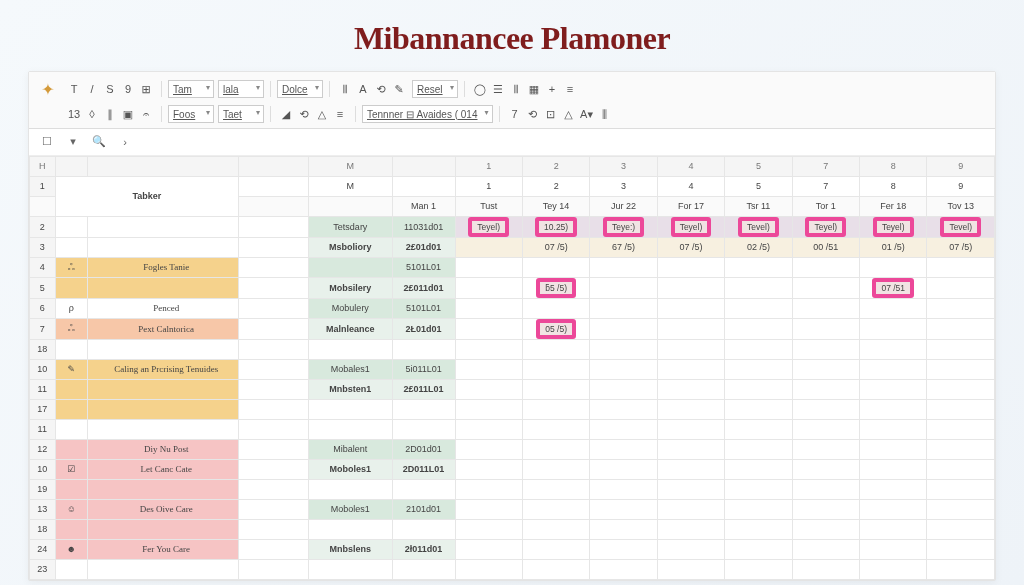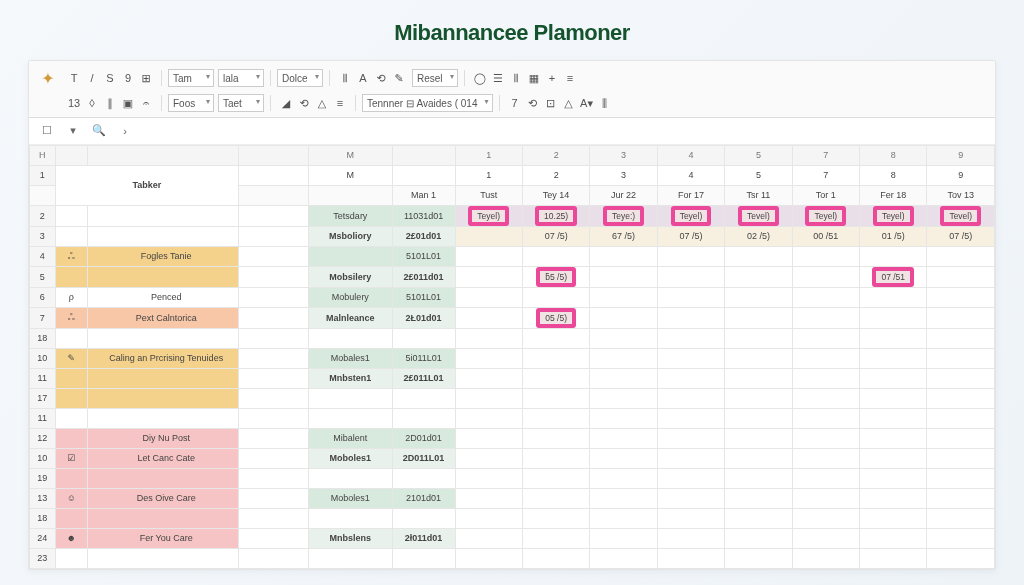--- a/index.html
+++ b/index.html
@@ -7,25 +7,26 @@
     font-family: -apple-system, BlinkMacSystemFont, "Segoe UI", Arial, sans-serif;
     background: linear-gradient(135deg, #f5f9fc 0%, #eef3f8 100%);
     width: 1024px;
     height: 585px;
     overflow: hidden;
     font-size: 10px;
     color: #333;
   }
   .page-title {
     text-align: center;
-    font-size: 22px;
+    font-size: 32px;
     font-weight: 800;
-    color: #14532d;
+    color: #7f1d1d;
     padding: 20px 0 14px 0;
     letter-spacing: -0.5px;
+    font-family: Liberation Serif, serif;
   }
   .sheet-wrap {
     margin: 0 28px;
     background: #fff;
     border: 1px solid #e4e4e4;
     border-radius: 2px;
     box-shadow: 0 2px 8px rgba(0,0,0,0.05);
   }
   .toolbar {
     display: flex;
@@ -44,20 +45,21 @@
   }
   .tb-icon.brand { width: 26px; height: 26px; color: #d49a3a; font-size: 16px; }
   .tb-sep { width: 1px; height: 16px; background: #ddd; margin: 0 2px; }
   .tb-select {
     height: 18px; font-size: 10px;
     border: 1px solid #ccc; background: #fff;
     padding: 0 14px 0 4px;
     display: inline-flex; align-items: center;
     position: relative; color: #555;
     min-width: 46px;
+    text-decoration: underline;
   }
   .tb-select::after {
     content: "▾"; position: absolute; right: 3px; top: 2px;
     font-size: 8px; color: #888;
   }
   .nav-row {
     display: flex; align-items: center; gap: 6px;
     padding: 4px 8px; border-bottom: 1px solid #eee;
   }
   .nav-btn {
@@ -90,21 +92,21 @@
   .col-spacer { width: 60px; }
   .col-m { width: 72px; }
   .col-date { width: 54px; }
   .col-data { width: 58px; }
 
   .task-header {
     font-size: 13px; font-weight: 700; color: #222;
     background: #fff !important;
     height: 36px !important;
   }
-  .task-cell { text-align: left; padding-left: 6px; font-size: 9.5px; }
+  .task-cell { text-align: left; padding-left: 6px; font-size: 9.5px; font-family: Liberation Serif, serif; }
   .bg-amber { background: #f5d28c !important; }
   .bg-peach { background: #f7c7a8 !important; }
   .bg-rose  { background: #f6c4c4 !important; }
   .bg-mint  { background: #d8e9dd !important; margin-left: 36px; }
   .bg-mint2 { background: #e8f1eb !important; font-weight: bold; }
   .bg-lav   { background: #e8dfe8 !important; }
   .bg-cream { background: #f7f0e0 !important; }
   .muted { color: #b6a890; }
 
   .task-icon-cell { font-size: 12px; color: #333; }

